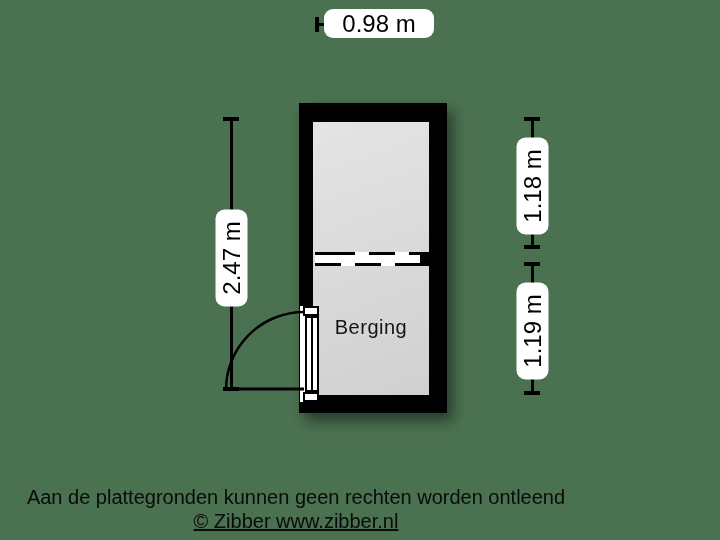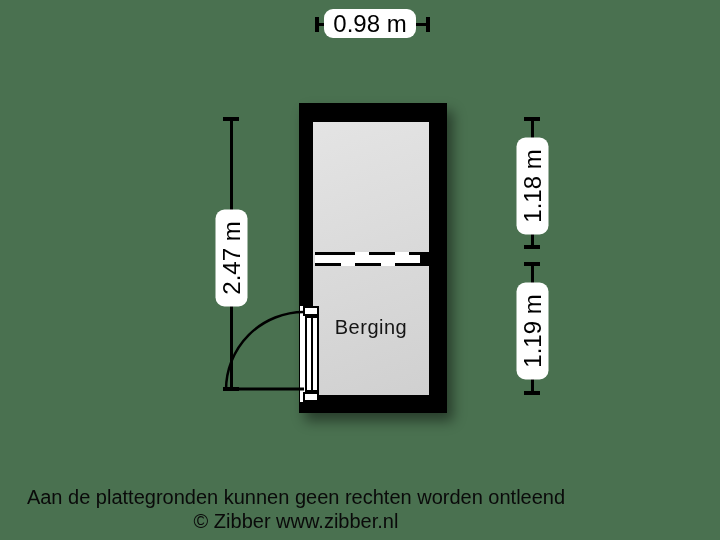--- a/index.html
+++ b/index.html
@@ -74,30 +74,30 @@
   
   .dim-line { background: var(--ink); }
   .tick     { background: var(--ink); }
 
   .dim-pill {
     background: var(--pill);
     border-radius: 9px;
     display: flex; align-items: center; justify-content: center;
     font-size: 24px; color: var(--ink); white-space: nowrap;
   }
-  .dim-pill.h { width: 92px; height: 29px; }
+  .dim-pill.h { width: 110px; height: 29px; }
   .dim-pill.v { width: 97px; height: 32px; transform: rotate(-90deg); }
 
   
   .footer-line {
     left: 0; width: 592px; text-align: center;
     font-size: 20px; line-height: 24px; color: #0a0a0a;
   }
   .footer-line.l1 { top: 485px; }
-  .footer-line.l2 { top: 509px; }
+  .footer-line.l2 { top: 509px; text-decoration: underline; }
 </style>
 </head>
 <body>
 
 <div class="abs plan-wall"></div>
 <div class="abs plan-floor"></div>
 
 <div class="abs band">
   <div class="dash top"></div>
   <div class="dash bottom"></div>

